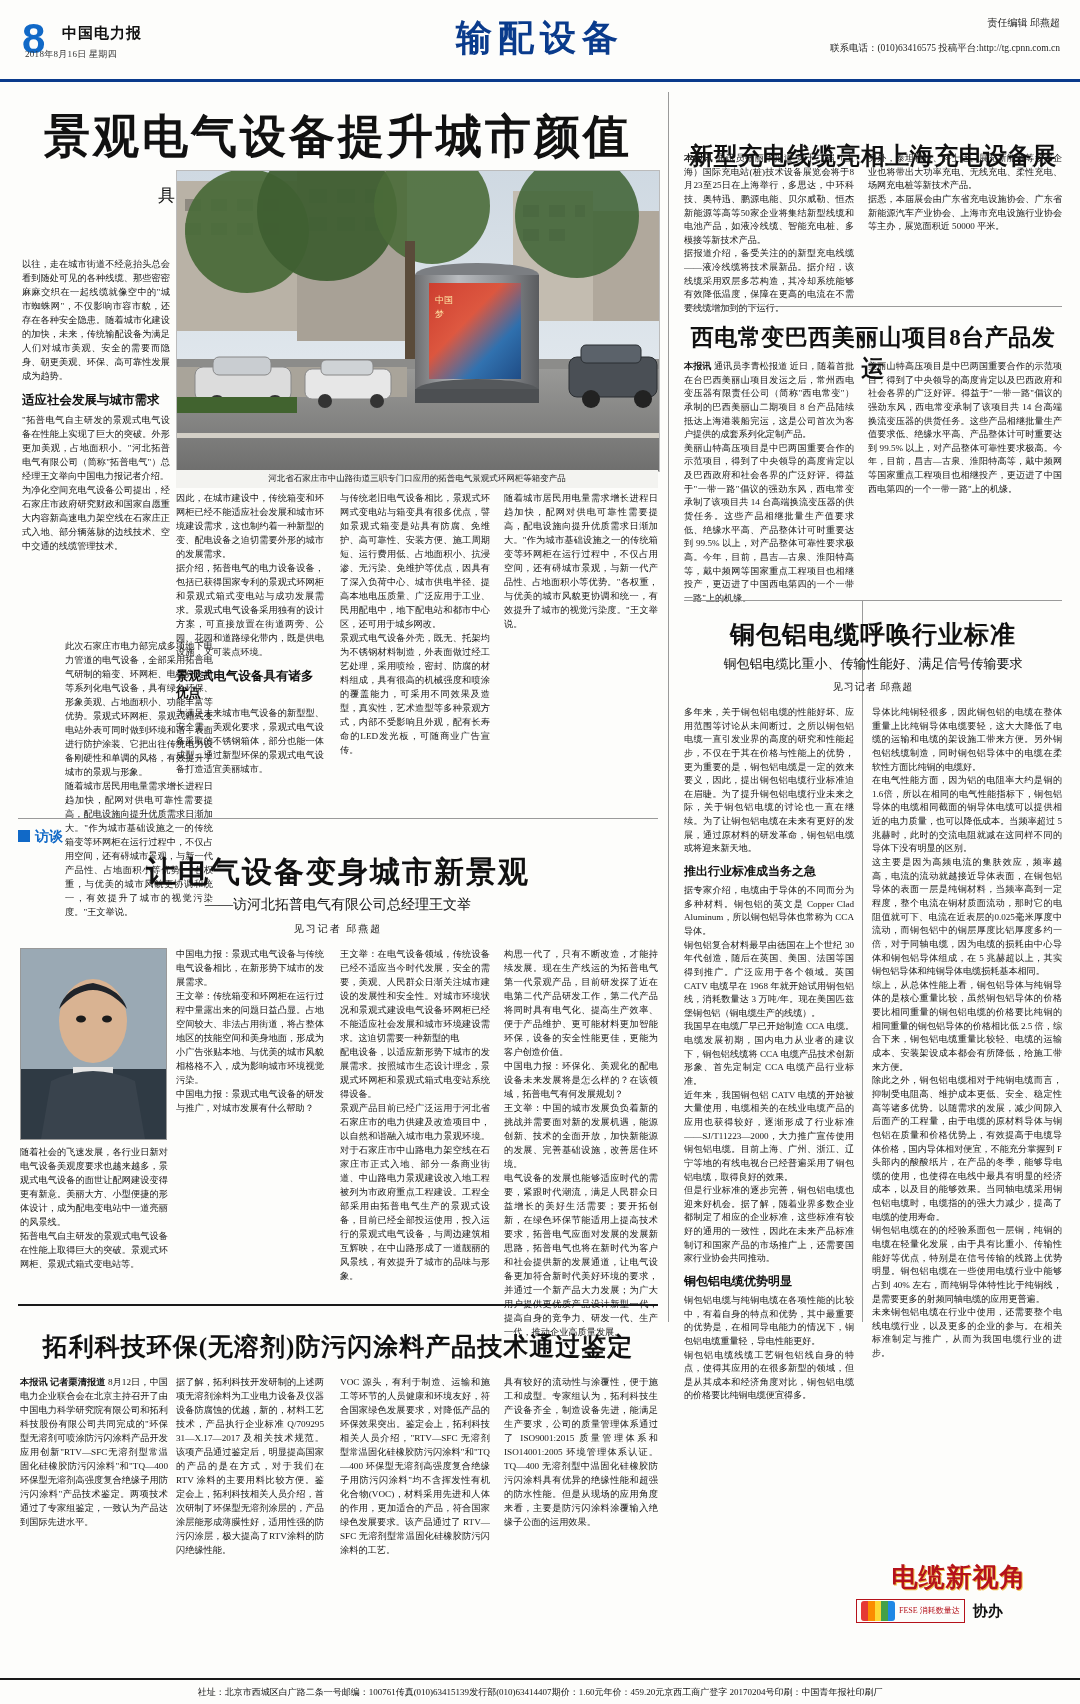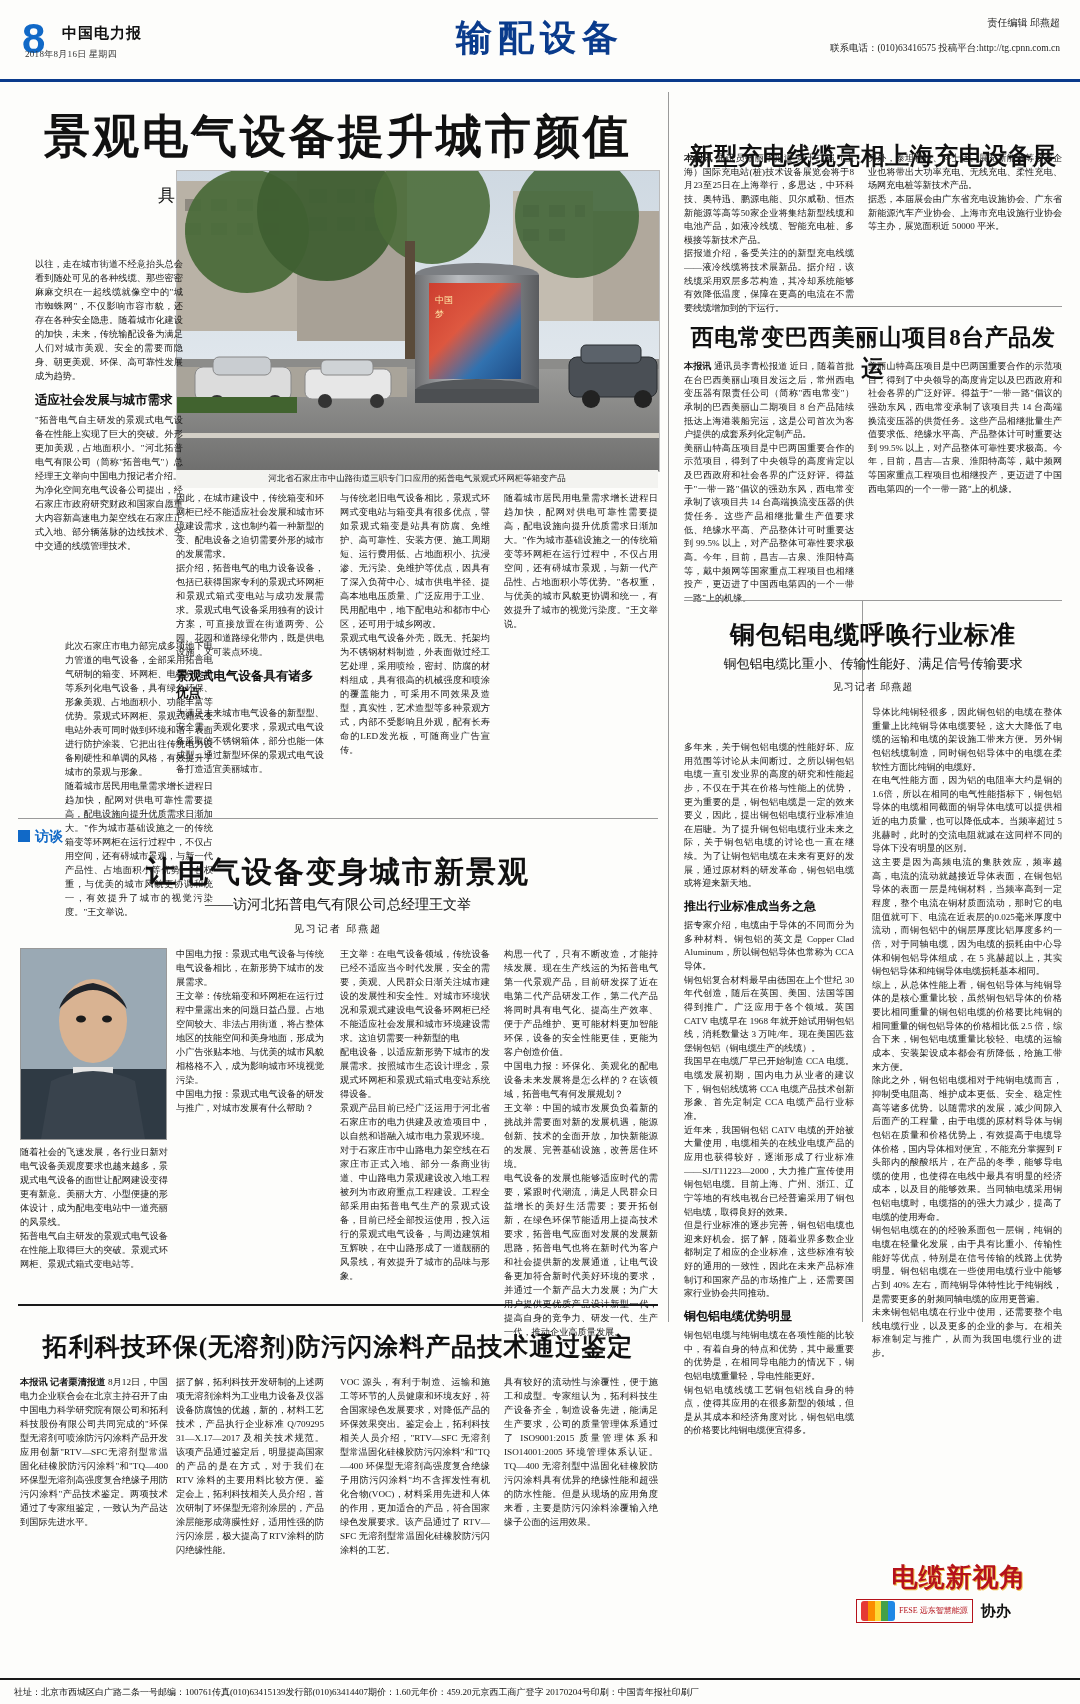--- a/index.html
+++ b/index.html
@@ -134,21 +134,21 @@
   .rainbow{
     width:34px;height:20px;margin-right:4px;
     background:linear-gradient(90deg,#e53935 0 20%,#fb8c00 20% 40%,#fdd835 40% 60%,#43a047 60% 80%,#1e88e5 80% 100%);
     border-radius:3px;
   }
   .xiezan{font-size:15px;font-weight:bold;margin-left:8px;}
   
   .footer{
     position:absolute;left:0;bottom:0;width:1080px;height:26px;
     border-top:2px solid #1a1a1a;
-    font-size:9px;display:flex;align-items:center;justify-content:flex-start;
+    font-size:9px;display:flex;align-items:center;justify-content:center;
     padding:0 14px;box-sizing:border-box;color:#111;
   }
   .footer span{white-space:nowrap;}
   .colwrap{position:absolute;}
 </style>
 </head>
 <body>
 
 <div class="masthead">
   <div class="page-num">8</div>
@@ -259,21 +259,21 @@
       <text x="258" y="132">中国</text>
         <text x="258" y="146">梦</text>
     </g>
     <rect x="238" y="218" width="124" height="14" fill="#4c4f52"></rect>
 
     <rect x="0" y="226" width="120" height="16" fill="#41632f"></rect>
   </svg>
 </div>
 <div class="photo-caption">河北省石家庄市中山路街道三职专门口应用的拓普电气景观式环网柜等箱变产品</div>
 
-<div class="colwrap" style="left:35px;top:258px;width:148px;">
+<div class="colwrap" style="left:22px;top:258px;width:148px;">
   <div class="col-text">以往，走在城市街道不经意抬头总会看到随处可见的各种线缆、那些密密麻麻交织在一起线缆就像空中的"城市蜘蛛网"，不仅影响市容市貌，还存在各种安全隐患。随着城市化建设的加快，未来，传统输配设备为满足人们对城市美观、安全的需要而隐身、朝更美观、环保、高可靠性发展成为趋势。</div>
   <div class="subtitle-b">适应社会发展与城市需求</div>
   <div class="col-text">"拓普电气自主研发的景观式电气设备在性能上实现了巨大的突破。外形更加美观，占地面积小。"河北拓普电气有限公司（简称"拓普电气"）总经理王文举向中国电力报记者介绍。</div>
   <div class="col-text">为净化空间充电气设备公司提出，经石家庄市政府研究财政和国家自愿重大内容新高速电力架空线在石家庄正式入地、部分辆落脉的边线技术、空中交通的线缆管理技术。</div>
 </div>
 <div class="colwrap" style="left:18px;top:640px;width:148px;margin-left:47px;">
   <div class="col-text">此次石家庄市电力部完成多项地下电力管道的电气设备，全部采用拓普电气研制的箱变、环网柜、电缆分支箱等系列化电气设备，具有绿色环保、形象美观、占地面积小、功能丰富等优势。景观式环网柜、景观式箱式变电站外表可同时做到环境和谐，表面进行防护涂装、它把出往传统电力设备刚硬性和单调的风格，有效提升了城市的景观与形象。</div>
   <div class="col-text">随着城市居民用电量需求增长进程日趋加快，配网对供电可靠性需要提高，配电设施向提升优质需求日渐加大。"作为城市基础设施之一的传统箱变等环网柜在运行过程中，不仅占用空间，还有碍城市景观，与新一代产品性、占地面积小等优势。"各权重，与优美的城市风貌更协调和统一，有效提升了城市的视觉污染度。"王文举说。</div>
 </div>
 <div class="colwrap" style="left:176px;top:492px;width:148px;">
@@ -368,21 +368,21 @@
 </div>
 <div class="colwrap" style="left:868px;top:360px;width:194px;">
   <div class="tiny">美丽山特高压项目是中巴两国重要合作的示范项目，得到了中央领导的高度肯定以及巴西政府和社会各界的广泛好评。得益于"一带一路"倡议的强劲东风，西电常变承制了该项目共 14 台高端换流变压器的供货任务。这些产品相继批量生产值要求低、绝缘水平高、产品整体计可时重要达到 99.5% 以上，对产品整体可靠性要求极高。今年，目前，昌吉—古泉、淮阳特高等，戴中频网等国家重点工程项目也相继投产，更迈进了中国西电第四的一个一带一路"上的机缘。</div>
 </div>
 <div class="hrule" style="left:684px;top:600px;width:378px;"></div>
 
 <div class="r-head3">铜包铝电缆呼唤行业标准</div>
 <div class="r-sub3">铜包铝电缆比重小、传输性能好、满足信号传输要求</div>
 <div class="r-by3">见习记者 邱燕超</div>
 
-<div class="colwrap" style="left:684px;top:706px;width:170px;margin-top:35px;">
+<div class="colwrap" style="left:684px;top:706px;width:170px;">
   <div class="tiny">多年来，关于铜包铝电缆的性能好坏、应用范围等讨论从未间断过。之所以铜包铝电缆一直引发业界的高度的研究和性能起步，不仅在于其在价格与性能上的优势，更为重要的是，铜包铝电缆是一定的效来要义，因此，提出铜包铝电缆行业标准迫在眉睫。为了提升铜包铝电缆行业未来之际，关于铜包铝电缆的讨论也一直在继续。为了让铜包铝电缆在未来有更好的发展，通过原材料的研发革命，铜包铝电缆或将迎来新天地。</div>
   <div style="font-size:12px;font-weight:bold;margin:7px 0 4px;">推出行业标准成当务之急</div>
   <div class="tiny">据专家介绍，电缆由于导体的不同而分为多种材料。铜包铝的英文是 Copper Clad Aluminum，所以铜包铝导体也常称为 CCA 导体。</div>
   <div class="tiny">铜包铝复合材料最早由德国在上个世纪 30 年代创造，随后在英国、美国、法国等国得到推广。广泛应用于各个领域。英国 CATV 电缆早在 1968 年就开始试用铜包铝线，消耗数量达 3 万吨/年。现在美国匹兹堡铜包铝（铜电缆生产的线缆）。</div>
   <div class="tiny">我国早在电缆厂早已开始制造 CCA 电缆。电缆发展初期，国内电力从业者的建议下，铜包铝线缆将 CCA 电缆产品技术创新形象、首先定制定 CCA 电缆产品行业标准。</div>
   <div class="tiny">近年来，我国铜包铝 CATV 电缆的开始被大量使用，电缆相关的在线业电缆产品的应用也获得较好，逐渐形成了行业标准——SJ/T11223—2000，大力推广宣传使用铜包铝电缆。目前上海、广州、浙江、辽宁等地的有线电视台已经普遍采用了铜包铝电缆，取得良好的效果。</div>
   <div class="tiny">但是行业标准的逐步完善，铜包铝电缆也迎来好机会。据了解，随着业界多数企业都制定了相应的企业标准，这些标准有较好的通用的一致性，因此在未来产品标准制订和国家产品的市场推广上，还需要国家行业协会共同推动。</div>
   <div style="font-size:12px;font-weight:bold;margin:7px 0 4px;">铜包铝电缆优势明显</div>
   <div class="tiny">铜包铝电缆与纯铜电缆在各项性能的比较中，有着自身的特点和优势，其中最重要的优势是，在相同导电能力的情况下，铜包铝电缆重量轻，导电性能更好。</div>
   <div class="tiny">铜包铝电缆线缆工艺铜包铝线自身的特点，使得其应用的在很多新型的领域，但是从其成本和经济角度对比，铜包铝电缆的价格要比纯铜电缆便宜得多。</div>
@@ -396,21 +396,21 @@
   <div class="tiny">除此之外，铜包铝电缆相对于纯铜电缆而言，抑制受电阻高、维护成本更低、安全、稳定性高等诸多优势。以随需求的发展，减少间隙入后面产的工程量，由于电缆的原材料导体与铜包铝在质量和价格优势上，有效提高于电缆导体价格，国内导体相对便宜，不能充分掌握到 F 头部内的酸酸纸片，在产品的冬季，能够导电缆的使用，也使得在电线中最具有明显的经济成本，以及目的能够效果。当同轴电缆采用铜包铝电缆时，电缆指的的强大力减少，提高了电缆的使用寿命。</div>
   <div class="tiny">铜包铝电缆在的的经验系面包一层铜，纯铜的电缆在轻量化发展，由于具有比重小、传输性能好等优点，特别是在信号传输的线路上优势明显。铜包铝电缆在一些使用电缆行业中能够占到 40% 左右，而纯铜导体特性比于纯铜线，是需要更多的射频同轴电缆的应用更普遍。</div>
   <div class="tiny">未来铜包铝电缆在行业中使用，还需要整个电线电缆行业，以及更多的企业的参与。在相关标准制定与推广，从而为我国电缆行业的进步。</div>
 </div>
 
 <div class="logo-box">
   <div class="logo-title">电缆新视角</div>
   <div class="logo-row">
     <div class="fese">
       <span class="rainbow"></span>
-      <span>FESE 远东智慧能源</span>
+      <span>FESE 消耗数量达</span>
     </div>
     <span class="xiezan">协办</span>
   </div>
 </div>
 
 <div class="footer">
   <span>社址：北京市西城区白广路二条一号</span>
   <span>邮编：100761</span>
   <span>传真(010)63415139</span>
   <span>发行部(010)63414407</span>

